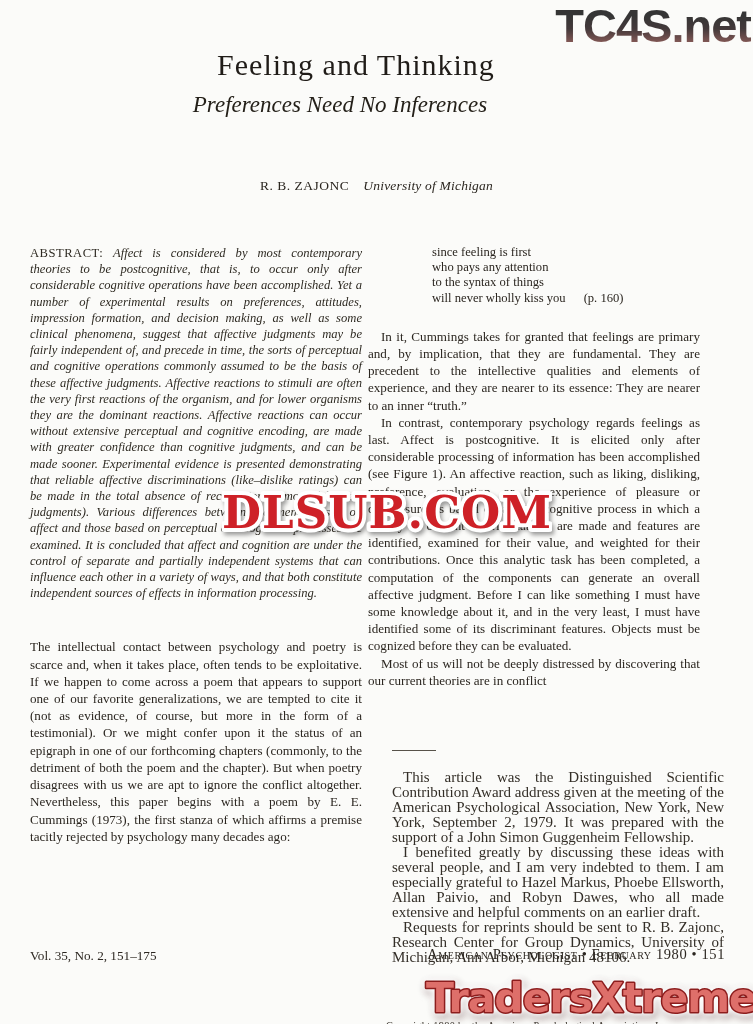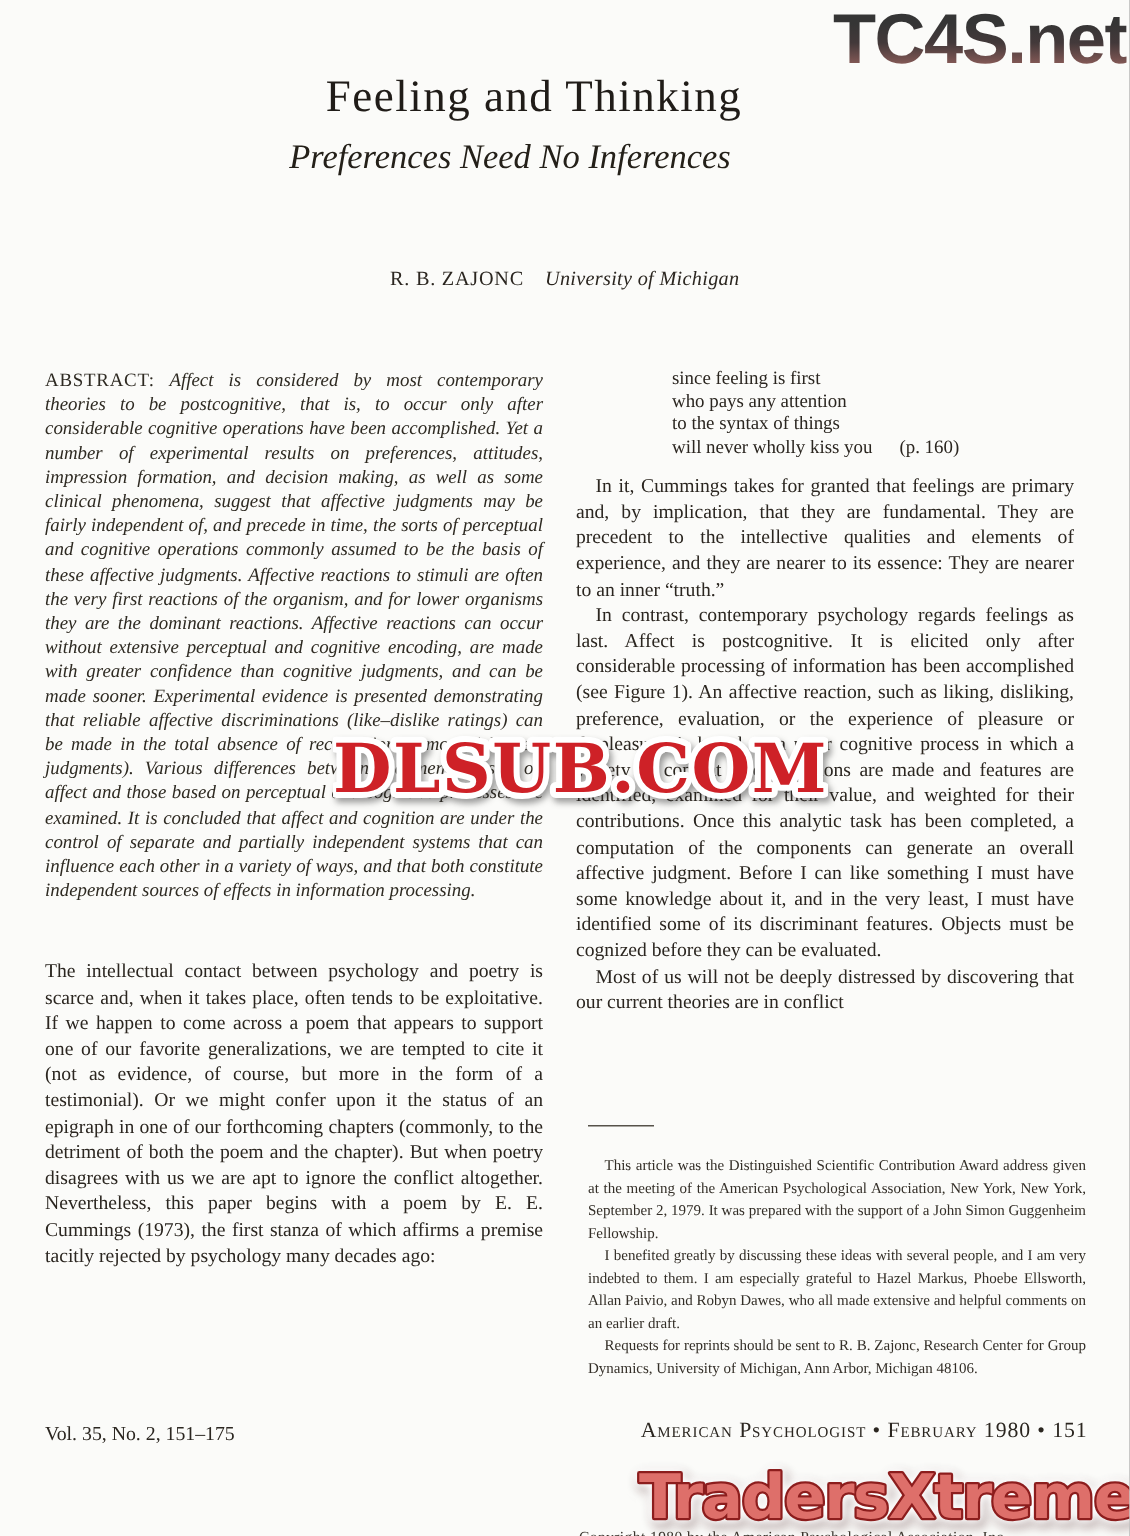--- a/index.html
+++ b/index.html
@@ -23,36 +23,36 @@
     margin-top:10px;font-size:23px;font-style:italic;color:#242019;
   }
   .byline{
     position:absolute;top:178px;left:0;width:753px;text-align:center;
     font-size:13.5px;color:#2b2620;letter-spacing:0.5px;
   }
   .byline .affil{font-style:italic;margin-left:14px;letter-spacing:0.2px;}
   
   .col{position:absolute;top:245px;width:332px;text-align:justify;}
   .col-left{left:30px;height:712px;}
-  .col-right{left:384px;height:506px;overflow:hidden;}
+  .col-right{left:368px;height:506px;overflow:hidden;}
   .abstract{
     font-size:12.6px;line-height:16.2px;font-style:italic;color:#2e2a22;
   }
   .abstract .abstract-label{font-style:normal;letter-spacing:0.5px;}
   .bodypara{font-size:13.1px;line-height:17.2px;color:#2b2620;}
   .col-left .bodypara{margin-top:37px;}
   .poem{margin-left:64px;font-size:12.6px;line-height:15.2px;text-align:left;color:#2b2620;}
   .poem .pageref{margin-left:18px;}
   .indent{text-indent:13px;margin:0;}
   .m0{margin:0;}
   
   .footnote-rule{position:absolute;left:392px;top:750px;width:44px;height:1px;background:#57524a;}
   .footnotes{
     position:absolute;left:392px;top:770px;width:332px;
-    font-size:10px;line-height:15px;text-align:justify;color:#332e27;
+    font-size:15px;line-height:15px;text-align:justify;color:#332e27;
   }
   .footnotes p{margin:0;text-indent:11px;}
   
   .footer-left{position:absolute;left:30px;top:948px;font-size:13.2px;color:#2b2620;}
   .footer-right{
     position:absolute;right:28px;top:946px;white-space:nowrap;
     font-size:14.5px;font-variant:small-caps;letter-spacing:0.6px;color:#2b2620;
   }
   .copyright{
     position:absolute;left:368px;top:1020px;white-space:nowrap;
@@ -104,21 +104,21 @@
     <p class="bodypara m0">The intellectual contact between psychology and poetry is scarce and, when it takes place, often tends to be exploitative. If we happen to come across a poem that appears to support one of our favorite generalizations, we are tempted to cite it (not as evidence, of course, but more in the form of a testimonial). Or we might confer upon it the status of an epigraph in one of our forthcoming chapters (commonly, to the detriment of both the poem and the chapter). But when poetry disagrees with us we are apt to ignore the conflict altogether. Nevertheless, this paper begins with a poem by E. E. Cummings (1973), the first stanza of which affirms a premise tacitly rejected by psychology many decades ago:</p>
   </div>
 
   <div class="col col-right">
     <div class="poem">
       <div>since feeling is first</div>
       <div>who pays any attention</div>
       <div>to the syntax of things</div>
       <div><span>will never wholly kiss you</span><span class="pageref">(p. 160)</span></div>
     </div>
-    <p class="bodypara indent" style="margin-top:9px;">In it, Cummings takes for granted that feelings are primary and, by implication, that they are fundamental. They are precedent to the intellective qualities and elements of experience, and they are nearer to its essence: They are nearer to an inner “truth.”</p>
+    <p class="bodypara indent" style="margin-top:22px;">In it, Cummings takes for granted that feelings are primary and, by implication, that they are fundamental. They are precedent to the intellective qualities and elements of experience, and they are nearer to its essence: They are nearer to an inner “truth.”</p>
     <p class="bodypara indent">In contrast, contemporary psychology regards feelings as last. Affect is postcognitive. It is elicited only after considerable processing of information has been accomplished (see Figure 1). An affective reaction, such as liking, disliking, preference, evaluation, or the experience of pleasure or displeasure, is based on a prior cognitive process in which a variety of content discriminations are made and features are identified, examined for their value, and weighted for their contributions. Once this analytic task has been completed, a computation of the components can generate an overall affective judgment. Before I can like something I must have some knowledge about it, and in the very least, I must have identified some of its discriminant features. Objects must be cognized before they can be evaluated.</p>
     <p class="bodypara indent">Most of us will not be deeply distressed by discovering that our current theories are in conflict</p>
   </div>
 
   <div class="footnote-rule"></div>
   <div class="footnotes">
     <p>This article was the Distinguished Scientific Contribution Award address given at the meeting of the American Psychological Association, New York, New York, September 2, 1979.  It was prepared with the support of a John Simon Guggenheim Fellowship.</p>
     <p>I benefited greatly by discussing these ideas with several people, and I am very indebted to them.  I am especially grateful to Hazel Markus, Phoebe Ellsworth, Allan Paivio, and Robyn Dawes, who all made extensive and helpful comments on an earlier draft.</p>
     <p>Requests for reprints should be sent to R. B. Zajonc, Research Center for Group Dynamics, University of Michigan, Ann Arbor, Michigan 48106.</p>
   </div>

